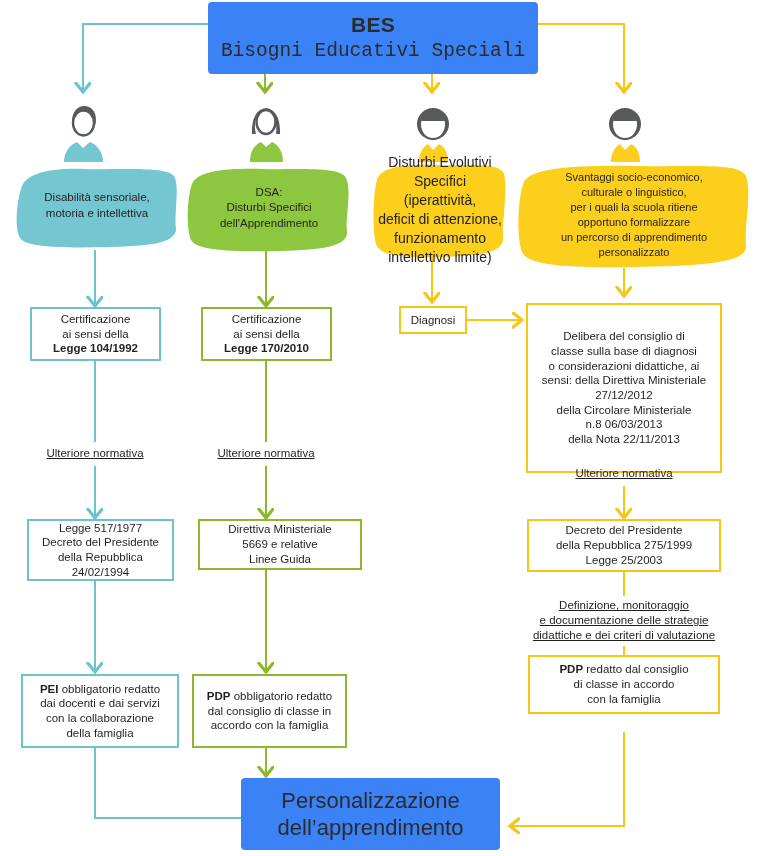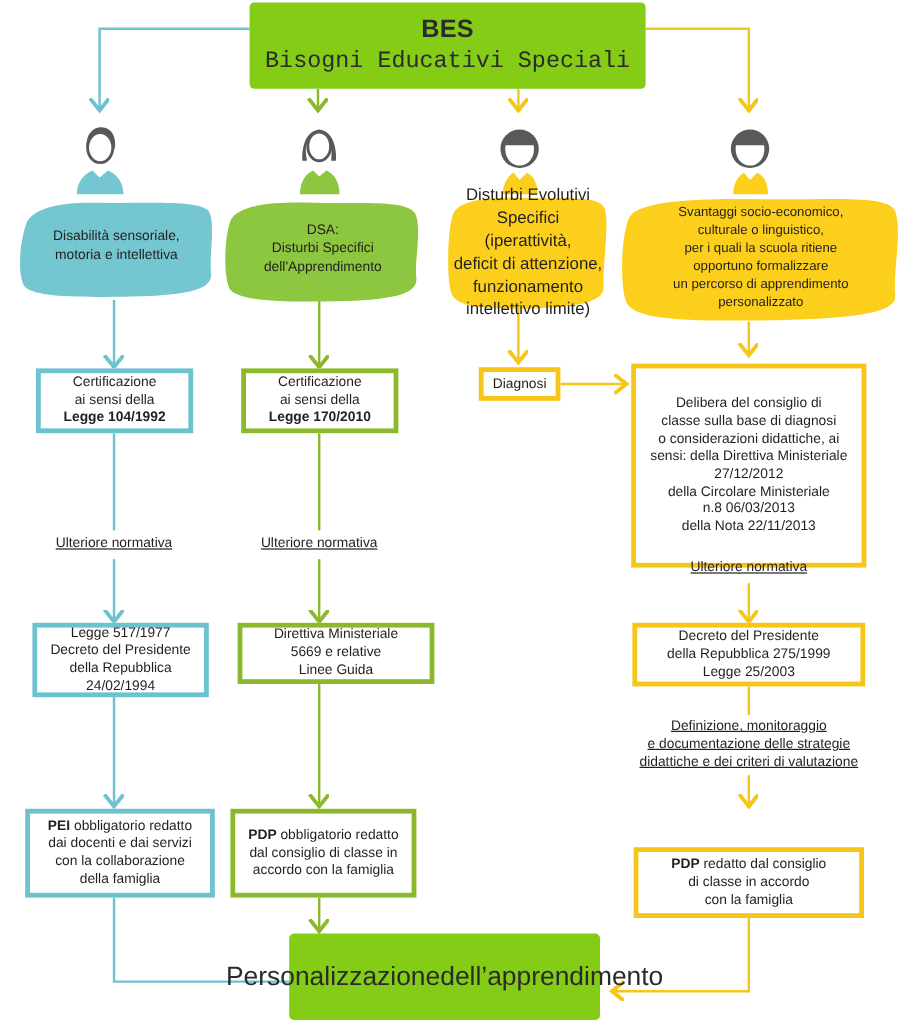--- a/index.html
+++ b/index.html
@@ -22,29 +22,29 @@
     box-sizing:border-box;
     display:flex;
     align-items:center;
     justify-content:center;
     text-align:center;
     color:#231f20;
     line-height:1.28;
   }
   .framed{
     background:#ffffff;
-    border:4px solid #0f172a;
+    border:2px solid #0f172a;
     font-size:11.5px;
   }
   .framed.teal{border-color:#6cc2cf;}
   .framed.green{border-color:#8cb92b;}
   .framed.yellow{border-color:#f5c518;}
 
   .gray-head{
-    background:#84cc16;
+    background:#3b82f6;
     border-radius:4px;
     color:#2b2b2b;
   }
   .title-main{
     font-size:21px;
     font-weight:bold;
     letter-spacing:.2px;
   }
   .title-sub{
     font-size:19.5px;
@@ -311,26 +311,26 @@
   </div>
 
   <div class="node framed green" style="left:192px;top:674px;width:155px;height:74px;">
     <div>
       <b>PDP</b><span> obbligatorio redatto</span><br>
       <span>dal consiglio di classe in</span><br>
       <span>accordo con la famiglia</span>
     </div>
   </div>
 
-  <div class="node framed yellow" style="left:528px;top:706px;width:192px;height:59px;">
+  <div class="node framed yellow" style="left:528px;top:655px;width:192px;height:59px;">
     <div>
       <b>PDP</b><span> redatto dal consiglio</span><br>
       <span>di classe in accordo</span><br>
       <span>con la famiglia</span>
     </div>
   </div>
 
-  <div class="node gray-head" style="left:241px;top:778px;width:259px;height:72px;flex-direction:row;">
+  <div class="node gray-head" style="left:241px;top:778px;width:259px;height:72px;flex-direction:column;">
     <div class="bottom-title">Personalizzazione</div>
     <div class="bottom-title">dell’apprendimento</div>
   </div>
 
 </div>
 
 </body></html>

